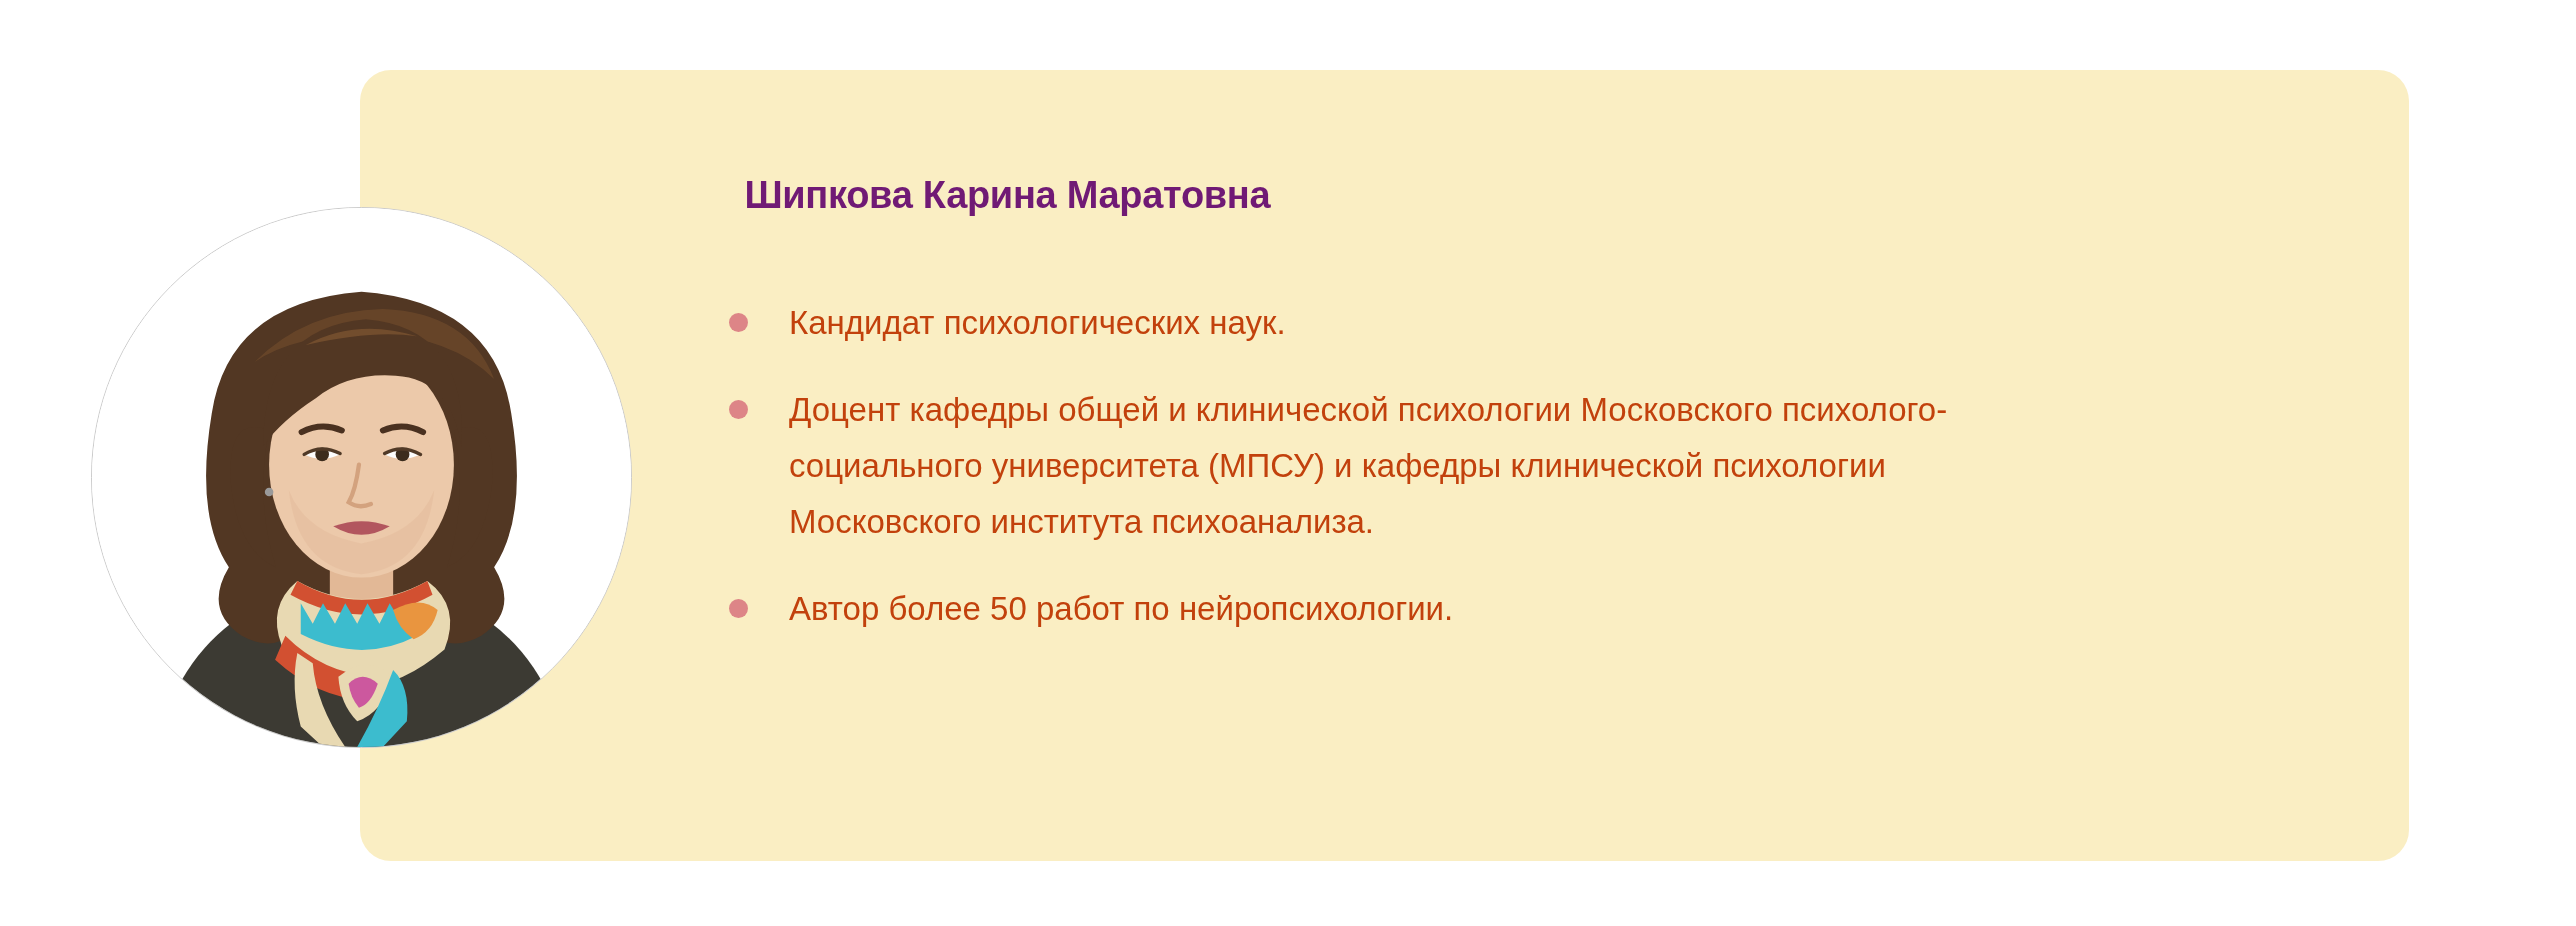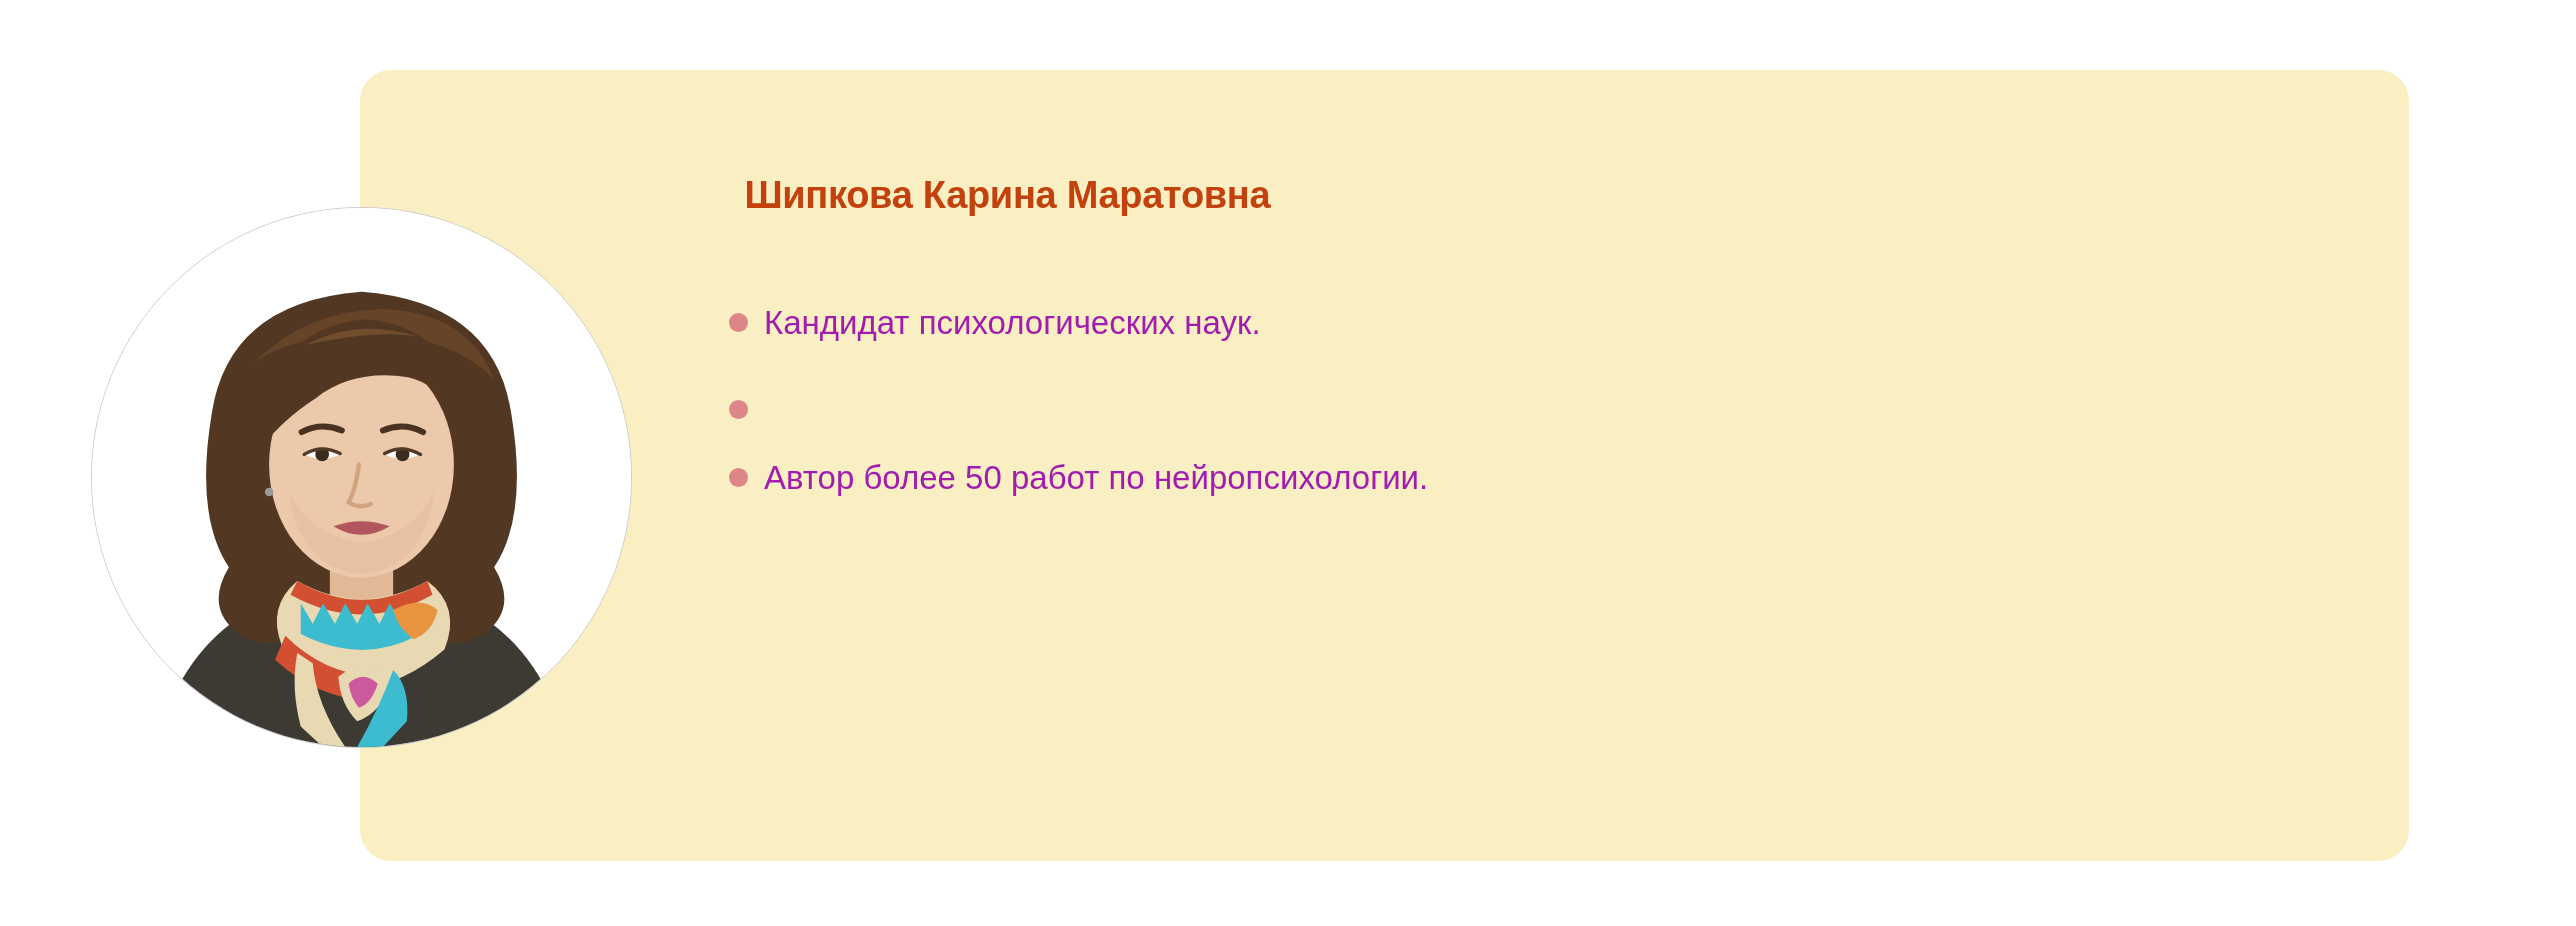--- a/index.html
+++ b/index.html
@@ -33,64 +33,65 @@
 
   .card-content {
     position: absolute;
     left: 369px; top: 103px;
     width: 1502px;
   }
   .person-name {
     font-size: 38px;
     line-height: 45px;
     font-weight: 700;
-    color: #c2410c;
+    color: #701a75;
     letter-spacing: -0.3px;
     margin-left: 15.4px;
   }
   .cred-list {
     list-style: none;
     margin-top: 77px;
   }
   .cred-item {
     display: flex;
     align-items: flex-start;
     margin-bottom: 31px;
   }
   .bullet-dot {
     flex: 0 0 19px;
     width: 19px; height: 19px;
     margin-top: 18px;
     border-radius: 50%;
     background: #dd8587;
   }
   .cred-text {
-    margin-left: 16px;
+    margin-left: 41px;
     max-width: 1201px;
     font-size: 33px;
     line-height: 56px;
-    color: #a21caf;
+    color: #c2410c;
   }
 </style>
 </head>
 <body>
 
 <div class="stage">
 
   <div class="profile-card">
     <div class="card-content">
       <h2 class="person-name">Шипкова Карина Маратовна</h2>
 
       <ul class="cred-list">
         <li class="cred-item">
           <span class="bullet-dot"></span>
           <span class="cred-text">Кандидат психологических наук.</span>
         </li>
         <li class="cred-item">
           <span class="bullet-dot"></span>
+          <span class="cred-text">Доцент кафедры общей и клинической психологии Московского психолого-социального университета (МПСУ) и кафедры клинической психологии Московского института психоанализа.</span>
         </li>
         <li class="cred-item">
           <span class="bullet-dot"></span>
           <span class="cred-text">Автор более 50 работ по нейропсихологии.</span>
         </li>
       </ul>
     </div>
   </div>
 
   <div class="photo-circle">

